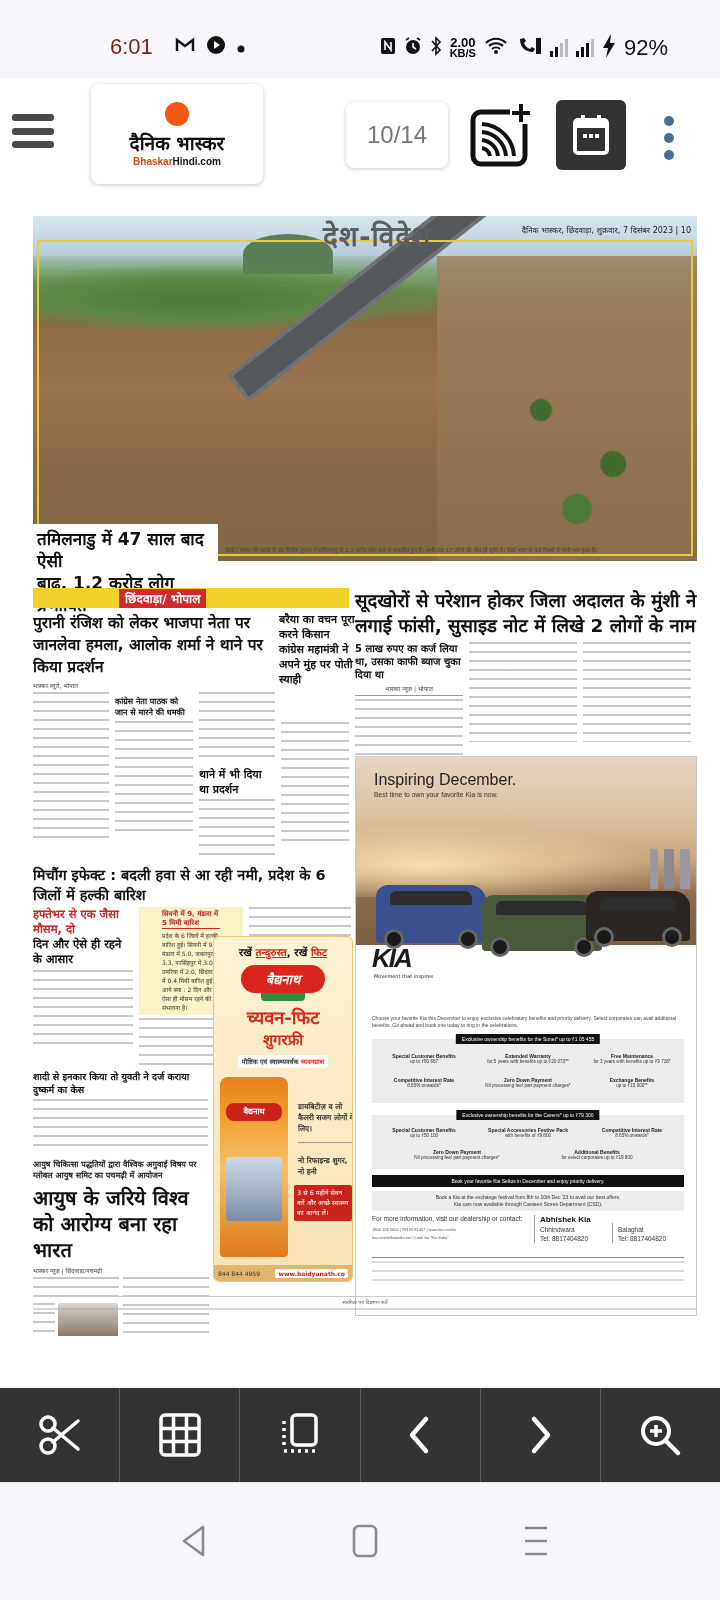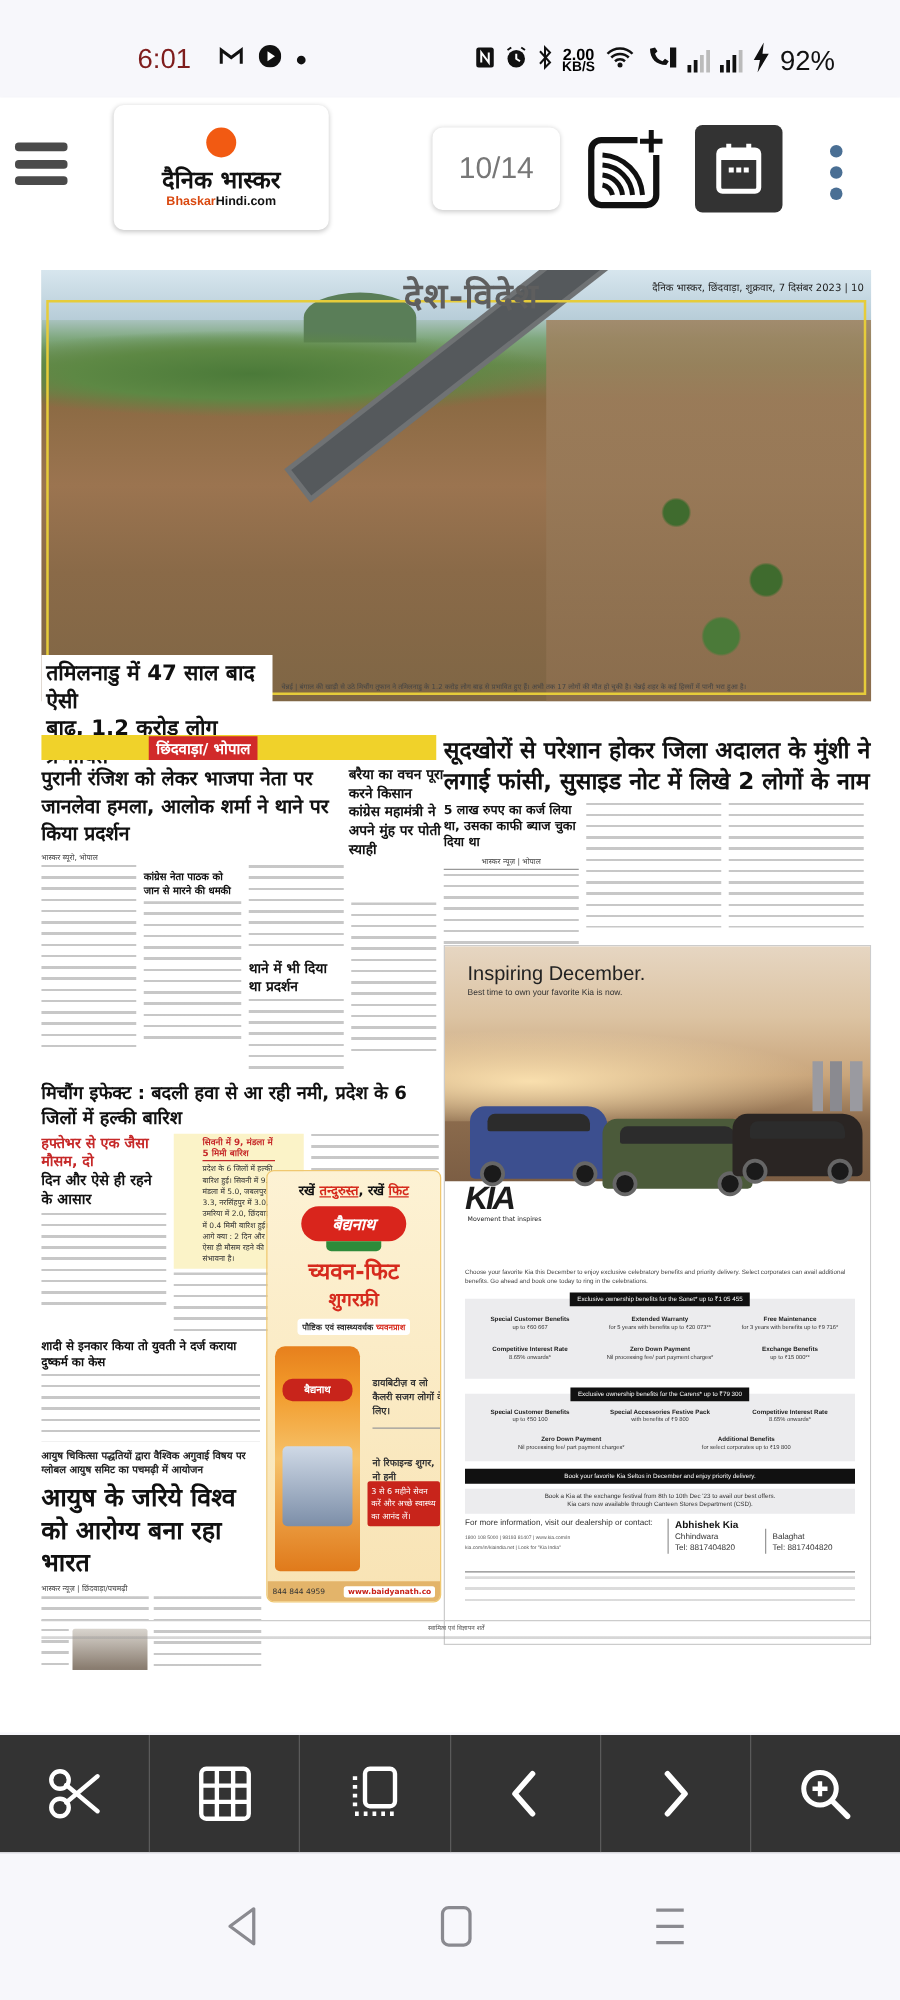--- a/index.html
+++ b/index.html
@@ -315,21 +315,21 @@
           <div>च्यवन-फिट</div>
           <div style="font-size:15px;">शुगरफ्री</div>
         </div>
       <div class="bn-band"><span>पौष्टिक एवं स्वास्थ्यवर्धक </span><b>च्यवनप्राश</b></div>
       <div class="bn-jar">
         <div class="lbl">बैद्यनाथ</div>
         <div class="couple"></div>
       </div>
       <div class="bn-right">
         <div>डायबिटीज़ व लो कैलरी सजग लोगों के लिए।</div>
-        <div style="margin-top:8px;border-top:1px solid #999;padding-top:22px;">नो रिफाइन्ड शुगर, नो हनी</div>
+        <div style="margin-top:8px;border-top:1px solid #999;padding-top:12px;">नो रिफाइन्ड शुगर, नो हनी</div>
       </div>
       <div class="bn-red">3 से 6 महीने सेवन करें और अच्छे स्वास्थ्य का आनंद लें।</div>
       <div class="bn-foot">
         <span>844 844 4959</span>
         <span class="url">www.baidyanath.co</span>
       </div>
     </div>
 
     <div class="col-right">
       <div class="h-right">सूदखोरों से परेशान होकर जिला अदालत के मुंशी ने लगाई फांसी, सुसाइड नोट में लिखे 2 लोगों के नाम</div>

